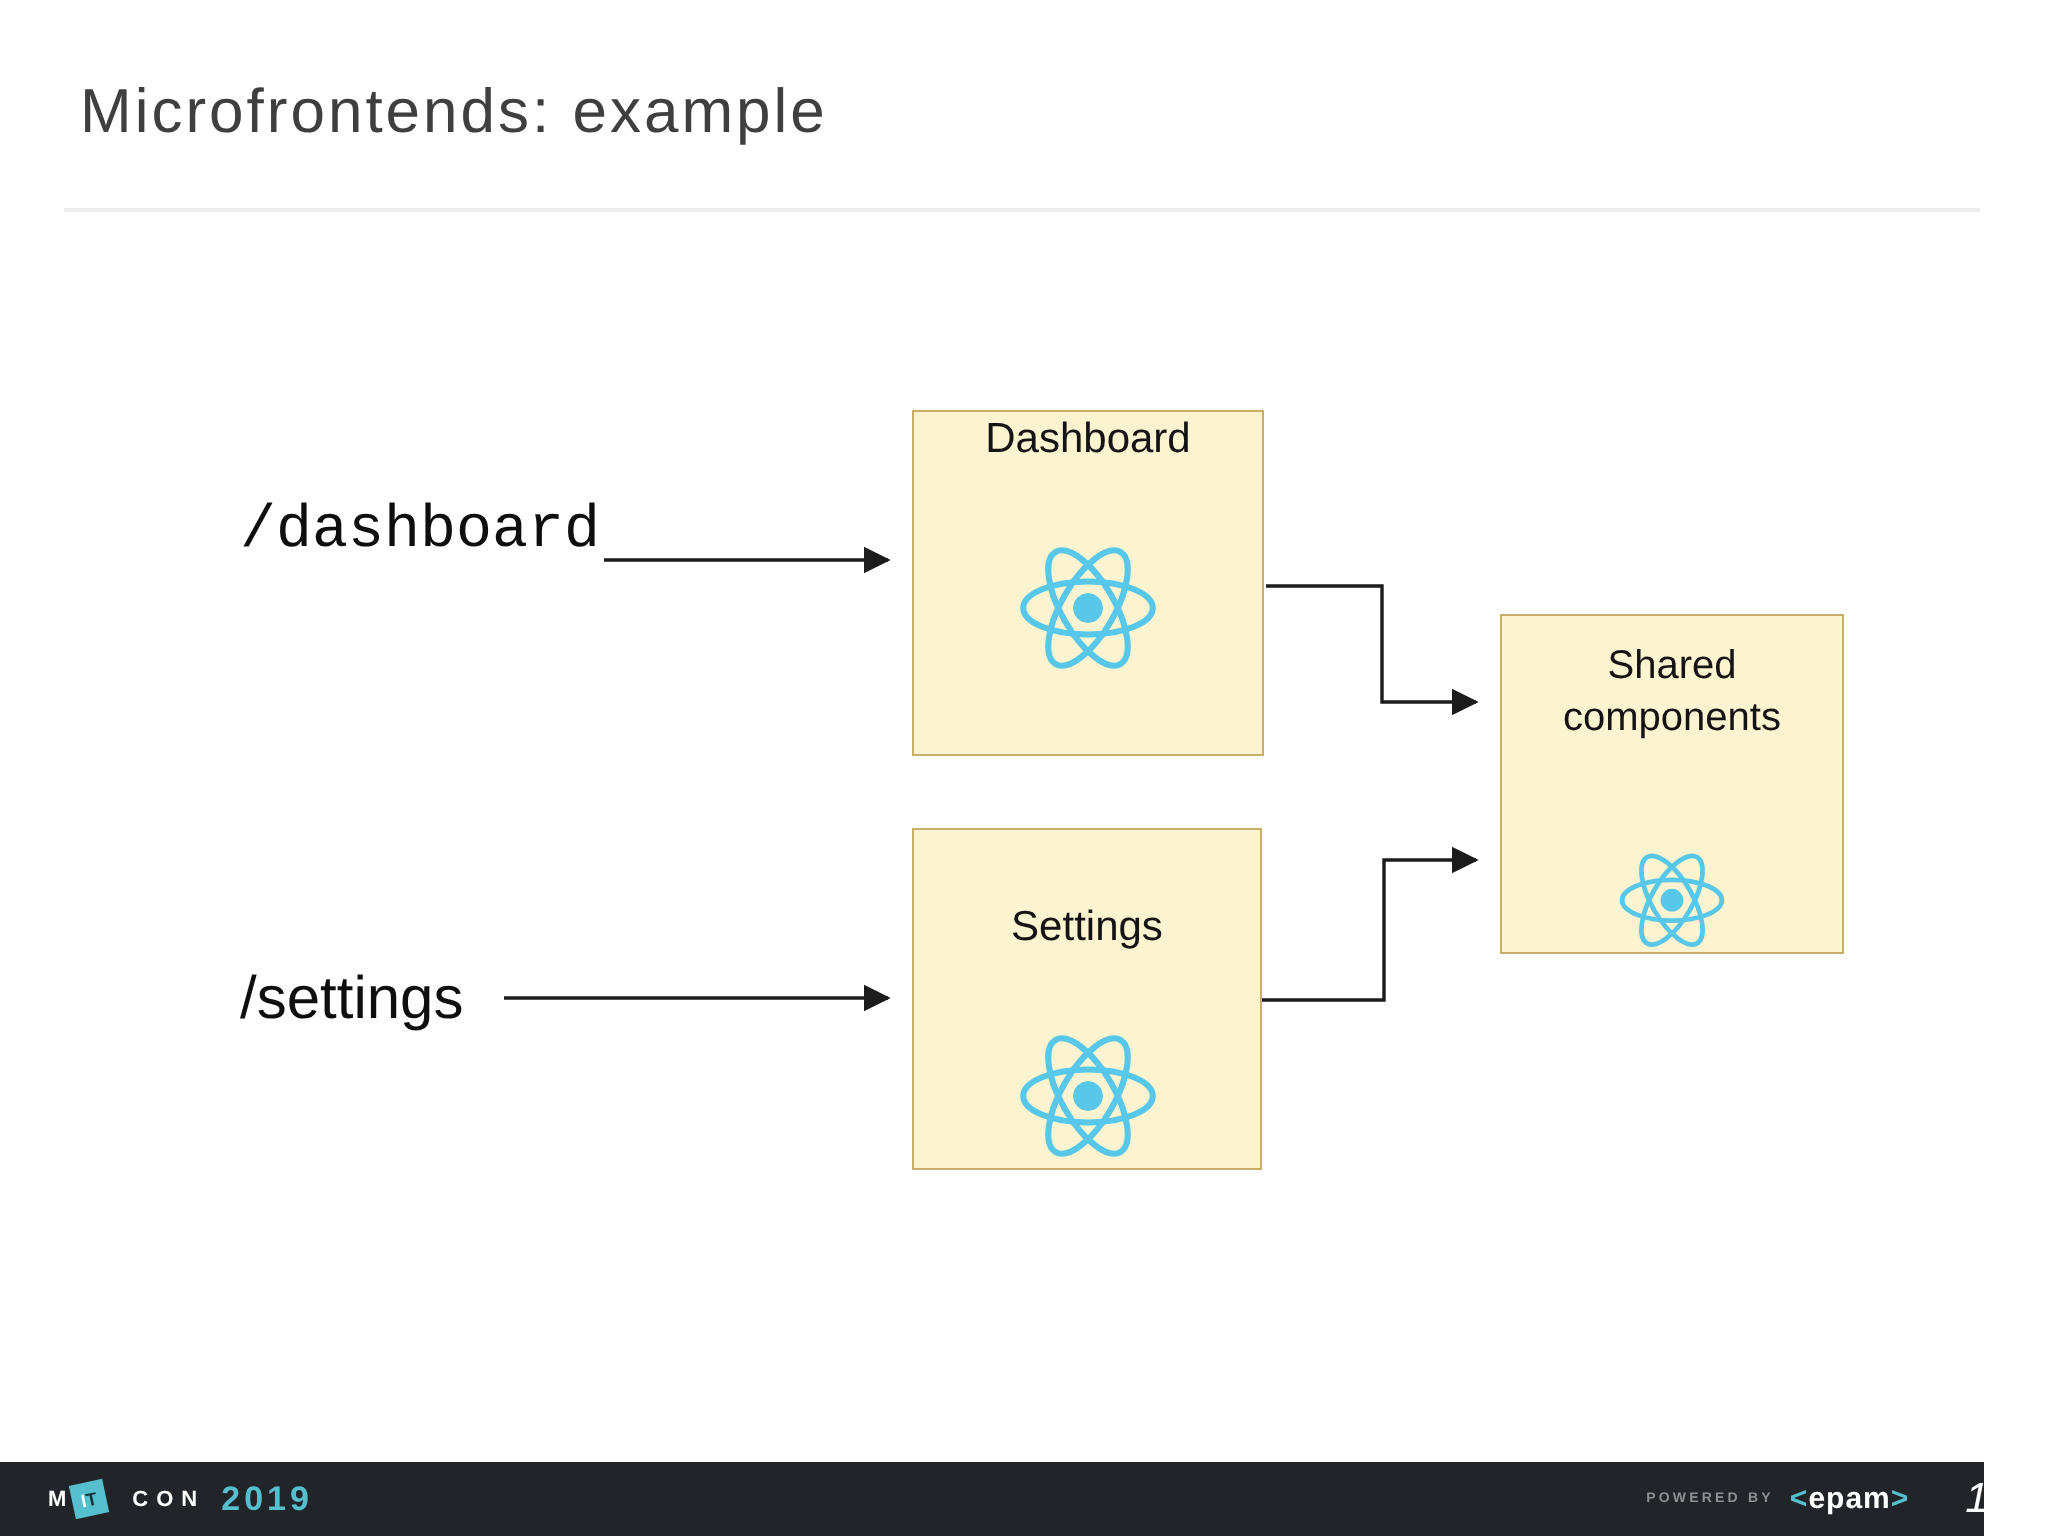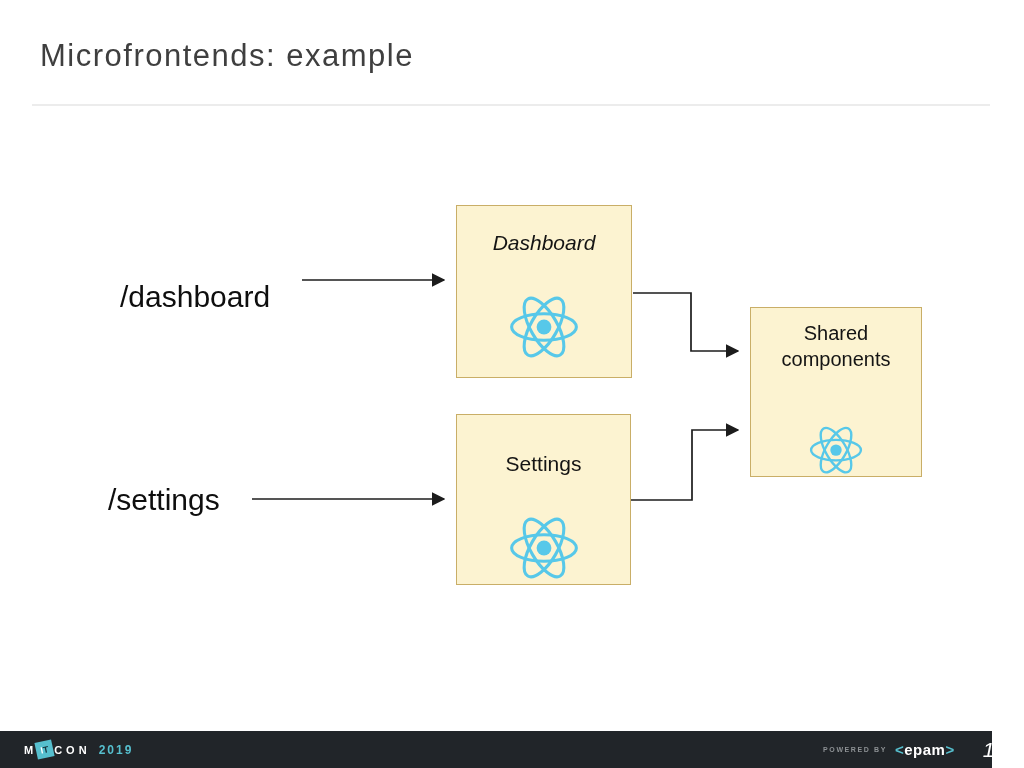--- a/index.html
+++ b/index.html
@@ -17,29 +17,29 @@
     position:absolute; left:32px; top:104px; width:958px; height:2px;
     background:#ececec;
   }
   
   .diagram{position:absolute; inset:0;}
   .connectors{position:absolute; inset:0; pointer-events:none;}
   .route-label{
     position:absolute; font-size:30px; color:#0e0e0e; font-weight:400;
     white-space:nowrap;
   }
-  .route-dashboard{left:120px; top:280px;}
-  .route-settings{left:108px; top:483px;}
+  .route-dashboard{left:120px; top:249px;font-family:Liberation Mono, monospace;}
+  .route-settings{left:120px; top:483px;}
   .node{
     position:absolute; box-sizing:border-box;
     background:var(--node_fill,#fcf3d1);
     border:1.5px solid var(--node_border,#c9ae67);
     display:flex; flex-direction:column; align-items:center;
   }
-  .node-dashboard{left:456px; top:205px; width:176px; height:173px; padding-top:23px;font-style:italic;}
+  .node-dashboard{left:456px; top:205px; width:176px; height:173px; }
   .node-settings {left:456px; top:414px; width:175px; height:171px; padding-top:35px;}
   .node-shared   {left:750px; top:307px; width:172px; height:170px; padding-top:12px;gap:27px;}
   .node-label{
     font-size:21px; color:#141414; text-align:center; line-height:1.32;
     max-width:150px;
   }
   .node-shared .node-label{font-size:20px;}
   .react-logo{margin-top:36px;}
   .node-shared .react-logo{margin-top:24px;}
   
@@ -51,22 +51,22 @@
   }
   .conf-logo{display:flex; align-items:center; font-weight:bold;}
   .conf-m{color:#fff; font-size:11px; letter-spacing:2px;}
   .conf-square{
     width:17px; height:17px; margin:0 1px; background:var(--accent_teal,#56bfce);
     transform:rotate(-12deg); display:flex; align-items:center; justify-content:center;
     font-size:9px;
   }
   .conf-i{color:#ffffff;}
   .conf-t{color:#17333d;}
-  .conf-con{color:#fff; font-size:11px; letter-spacing:4px;}
-  .conf-year{color:var(--accent_teal,#56bfce); font-size:12px; letter-spacing:2px; margin-left:8px;}
+  .conf-con{color:#fff; font-size:11px; letter-spacing:4px;margin-left:12px;}
+  .conf-year{color:var(--accent_teal,#56bfce); font-size:17px; letter-spacing:2px; margin-left:8px;}
   .footer-right{display:flex; align-items:center;}
   .powered-by{
     color:#8d9194; font-size:7px; font-weight:bold; letter-spacing:1.6px;
   }
   .epam-logo{margin-left:8px; font-weight:bold; font-size:15px; letter-spacing:0.5px;}
   .epam-bracket{color:var(--accent_teal,#45bccd);}
   .epam-name{color:#ffffff;}
   .page-number{margin-left:28px; color:#ffffff; font-size:21px;font-style:italic;}
 </style>
 </head>

